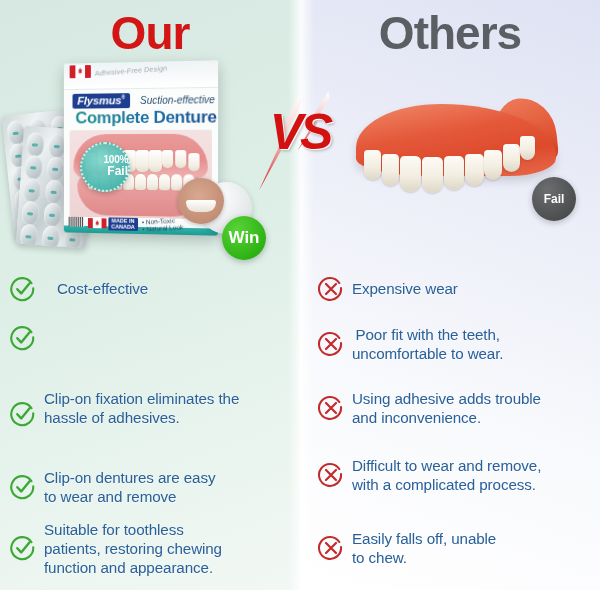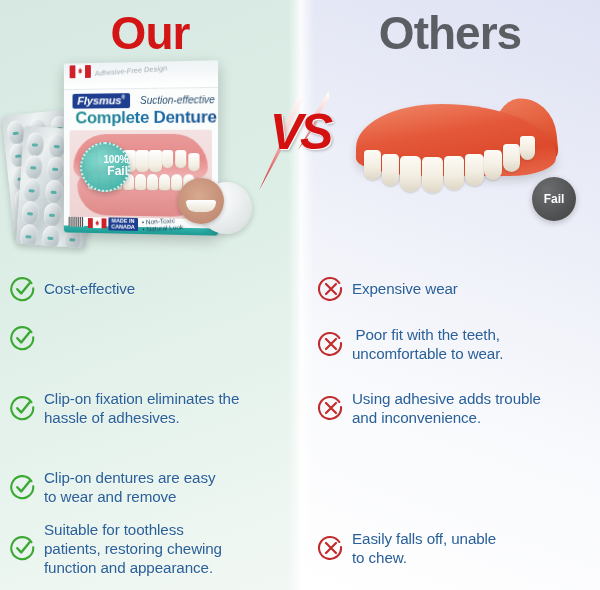--- a/index.html
+++ b/index.html
@@ -292,41 +292,42 @@
         <div class="ven-t" style="left: 44px; top: 52px; width: 21px; height: 36px;"></div>
         <div class="ven-t" style="left: 66px; top: 53px; width: 21px; height: 36px;"></div>
         <div class="ven-t" style="left: 88px; top: 52px; width: 20px; height: 34px;"></div>
         <div class="ven-t" style="left: 109px; top: 50px; width: 19px; height: 32px;"></div>
         <div class="ven-t" style="left: 128px; top: 46px; width: 18px; height: 30px;"></div>
         <div class="ven-t" style="left: 147px; top: 40px; width: 17px; height: 28px;"></div>
         <div class="ven-t" style="left: 164px; top: 32px; width: 15px; height: 24px;"></div>
       </div>
   </div>
 
+  <div class="badge badge-win">Win</div>
   <div class="badge badge-fail">Fail</div>
 
   <div class="col col-left" id="pros-col">
-      <div class="row" style="top: 11.5px; width: 285px;">
+      <div class="row" style="top: 11.5px; width: 285px; gap: 13px;">
         <span class="ico">
           <svg width="26" height="26" viewBox="0 0 26 26">
             <path d="M21.5 7.2 A11 11 0 1 0 23.2 12.2" fill="none" stroke="#3aa832" stroke-width="2.1" stroke-linecap="round"></path>
             <path d="M7.3 13.2 L11.2 17.4 L19.6 7.3" fill="none" stroke="#3aa832" stroke-width="2.4" stroke-linecap="round" stroke-linejoin="round"></path>
           </svg>
         </span>
         <span class="txt">Cost-effective</span>
       </div>
       <div class="row" style="top: 61px; width: 285px;">
         <span class="ico">
           <svg width="26" height="26" viewBox="0 0 26 26">
             <path d="M21.5 7.2 A11 11 0 1 0 23.2 12.2" fill="none" stroke="#3aa832" stroke-width="2.1" stroke-linecap="round"></path>
             <path d="M7.3 13.2 L11.2 17.4 L19.6 7.3" fill="none" stroke="#3aa832" stroke-width="2.4" stroke-linecap="round" stroke-linejoin="round"></path>
           </svg>
         </span>
       </div>
-      <div class="row" style="top: 125px; width: 285px;">
+      <div class="row" style="top: 125px; width: 285px; align-items: flex-end;">
         <span class="ico">
           <svg width="26" height="26" viewBox="0 0 26 26">
             <path d="M21.5 7.2 A11 11 0 1 0 23.2 12.2" fill="none" stroke="#3aa832" stroke-width="2.1" stroke-linecap="round"></path>
             <path d="M7.3 13.2 L11.2 17.4 L19.6 7.3" fill="none" stroke="#3aa832" stroke-width="2.4" stroke-linecap="round" stroke-linejoin="round"></path>
           </svg>
         </span>
         <span class="txt">Clip-on fixation eliminates the<br>hassle of adhesives.</span>
       </div>
       <div class="row" style="top: 192px; width: 285px; margin-top: 12px;">
         <span class="ico">
@@ -368,24 +369,33 @@
       </div>
       <div class="row" style="top: 125px; width: 282px;">
         <span class="ico">
           <svg width="26" height="26" viewBox="0 0 26 26">
             <path d="M21.3 7.0 A11 11 0 1 0 23.0 12.0" fill="none" stroke="#c22b2b" stroke-width="2.1" stroke-linecap="round"></path>
             <path d="M8.0 8.0 L18.0 18.0 M18.0 8.0 L8.0 18.0" fill="none" stroke="#c22b2b" stroke-width="2.2" stroke-linecap="round"></path>
           </svg>
         </span>
         <span class="txt">Using adhesive adds trouble<br>and inconvenience.</span>
       </div>
-      <div class="row" style="top: 265px; width: 282px;">
+      <div class="row" style="top: 192px; width: 282px;">
         <span class="ico">
           <svg width="26" height="26" viewBox="0 0 26 26">
             <path d="M21.3 7.0 A11 11 0 1 0 23.0 12.0" fill="none" stroke="#c22b2b" stroke-width="2.1" stroke-linecap="round"></path>
             <path d="M8.0 8.0 L18.0 18.0 M18.0 8.0 L8.0 18.0" fill="none" stroke="#c22b2b" stroke-width="2.2" stroke-linecap="round"></path>
           </svg>
         </span>
+        <span class="txt">Difficult to wear and remove,<br>with a complicated process.</span>
+      </div>
+      <div class="row" style="top: 265px; width: 282px;">
+        <span class="ico">
+          <svg width="26" height="26" viewBox="0 0 26 26">
+            <path d="M21.3 7.0 A11 11 0 1 0 23.0 12.0" fill="none" stroke="#c22b2b" stroke-width="2.1" stroke-linecap="round"></path>
+            <path d="M8.0 8.0 L18.0 18.0 M18.0 8.0 L8.0 18.0" fill="none" stroke="#c22b2b" stroke-width="2.2" stroke-linecap="round"></path>
+          </svg>
+        </span>
         <span class="txt">Easily falls off, unable<br>to chew.</span>
       </div>
     </div>
 
 </div>
 
 </body></html>

